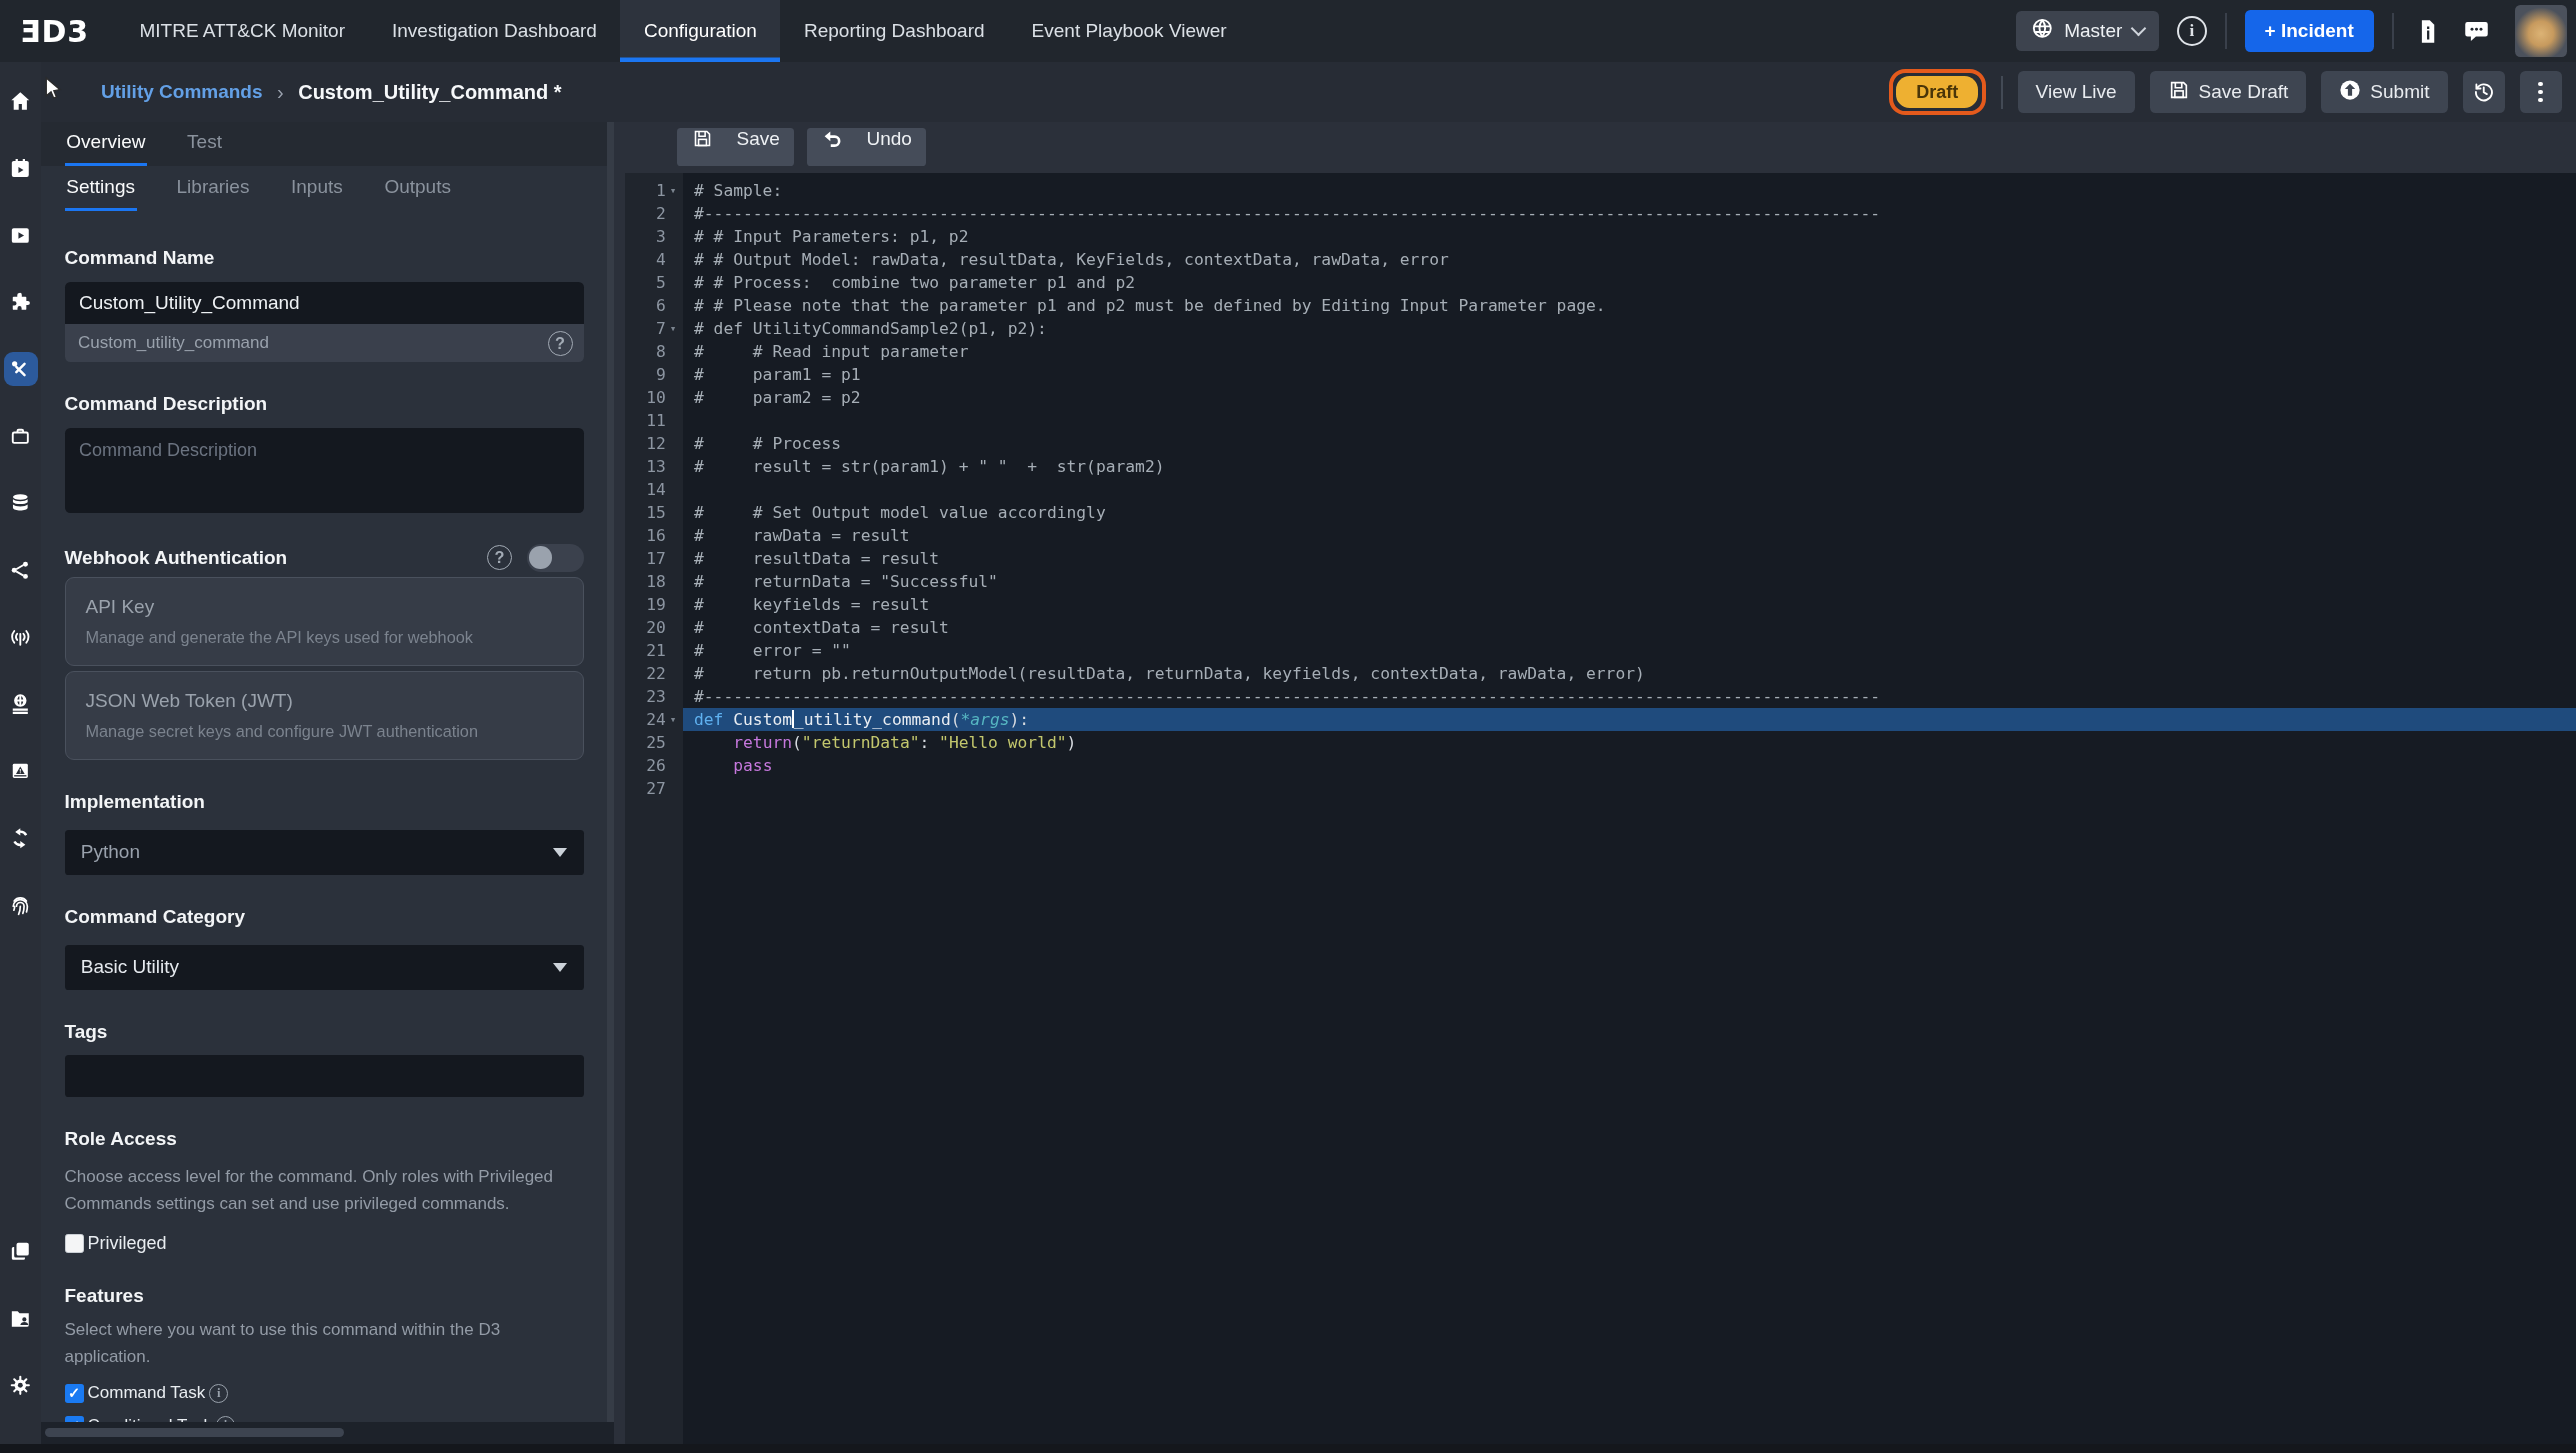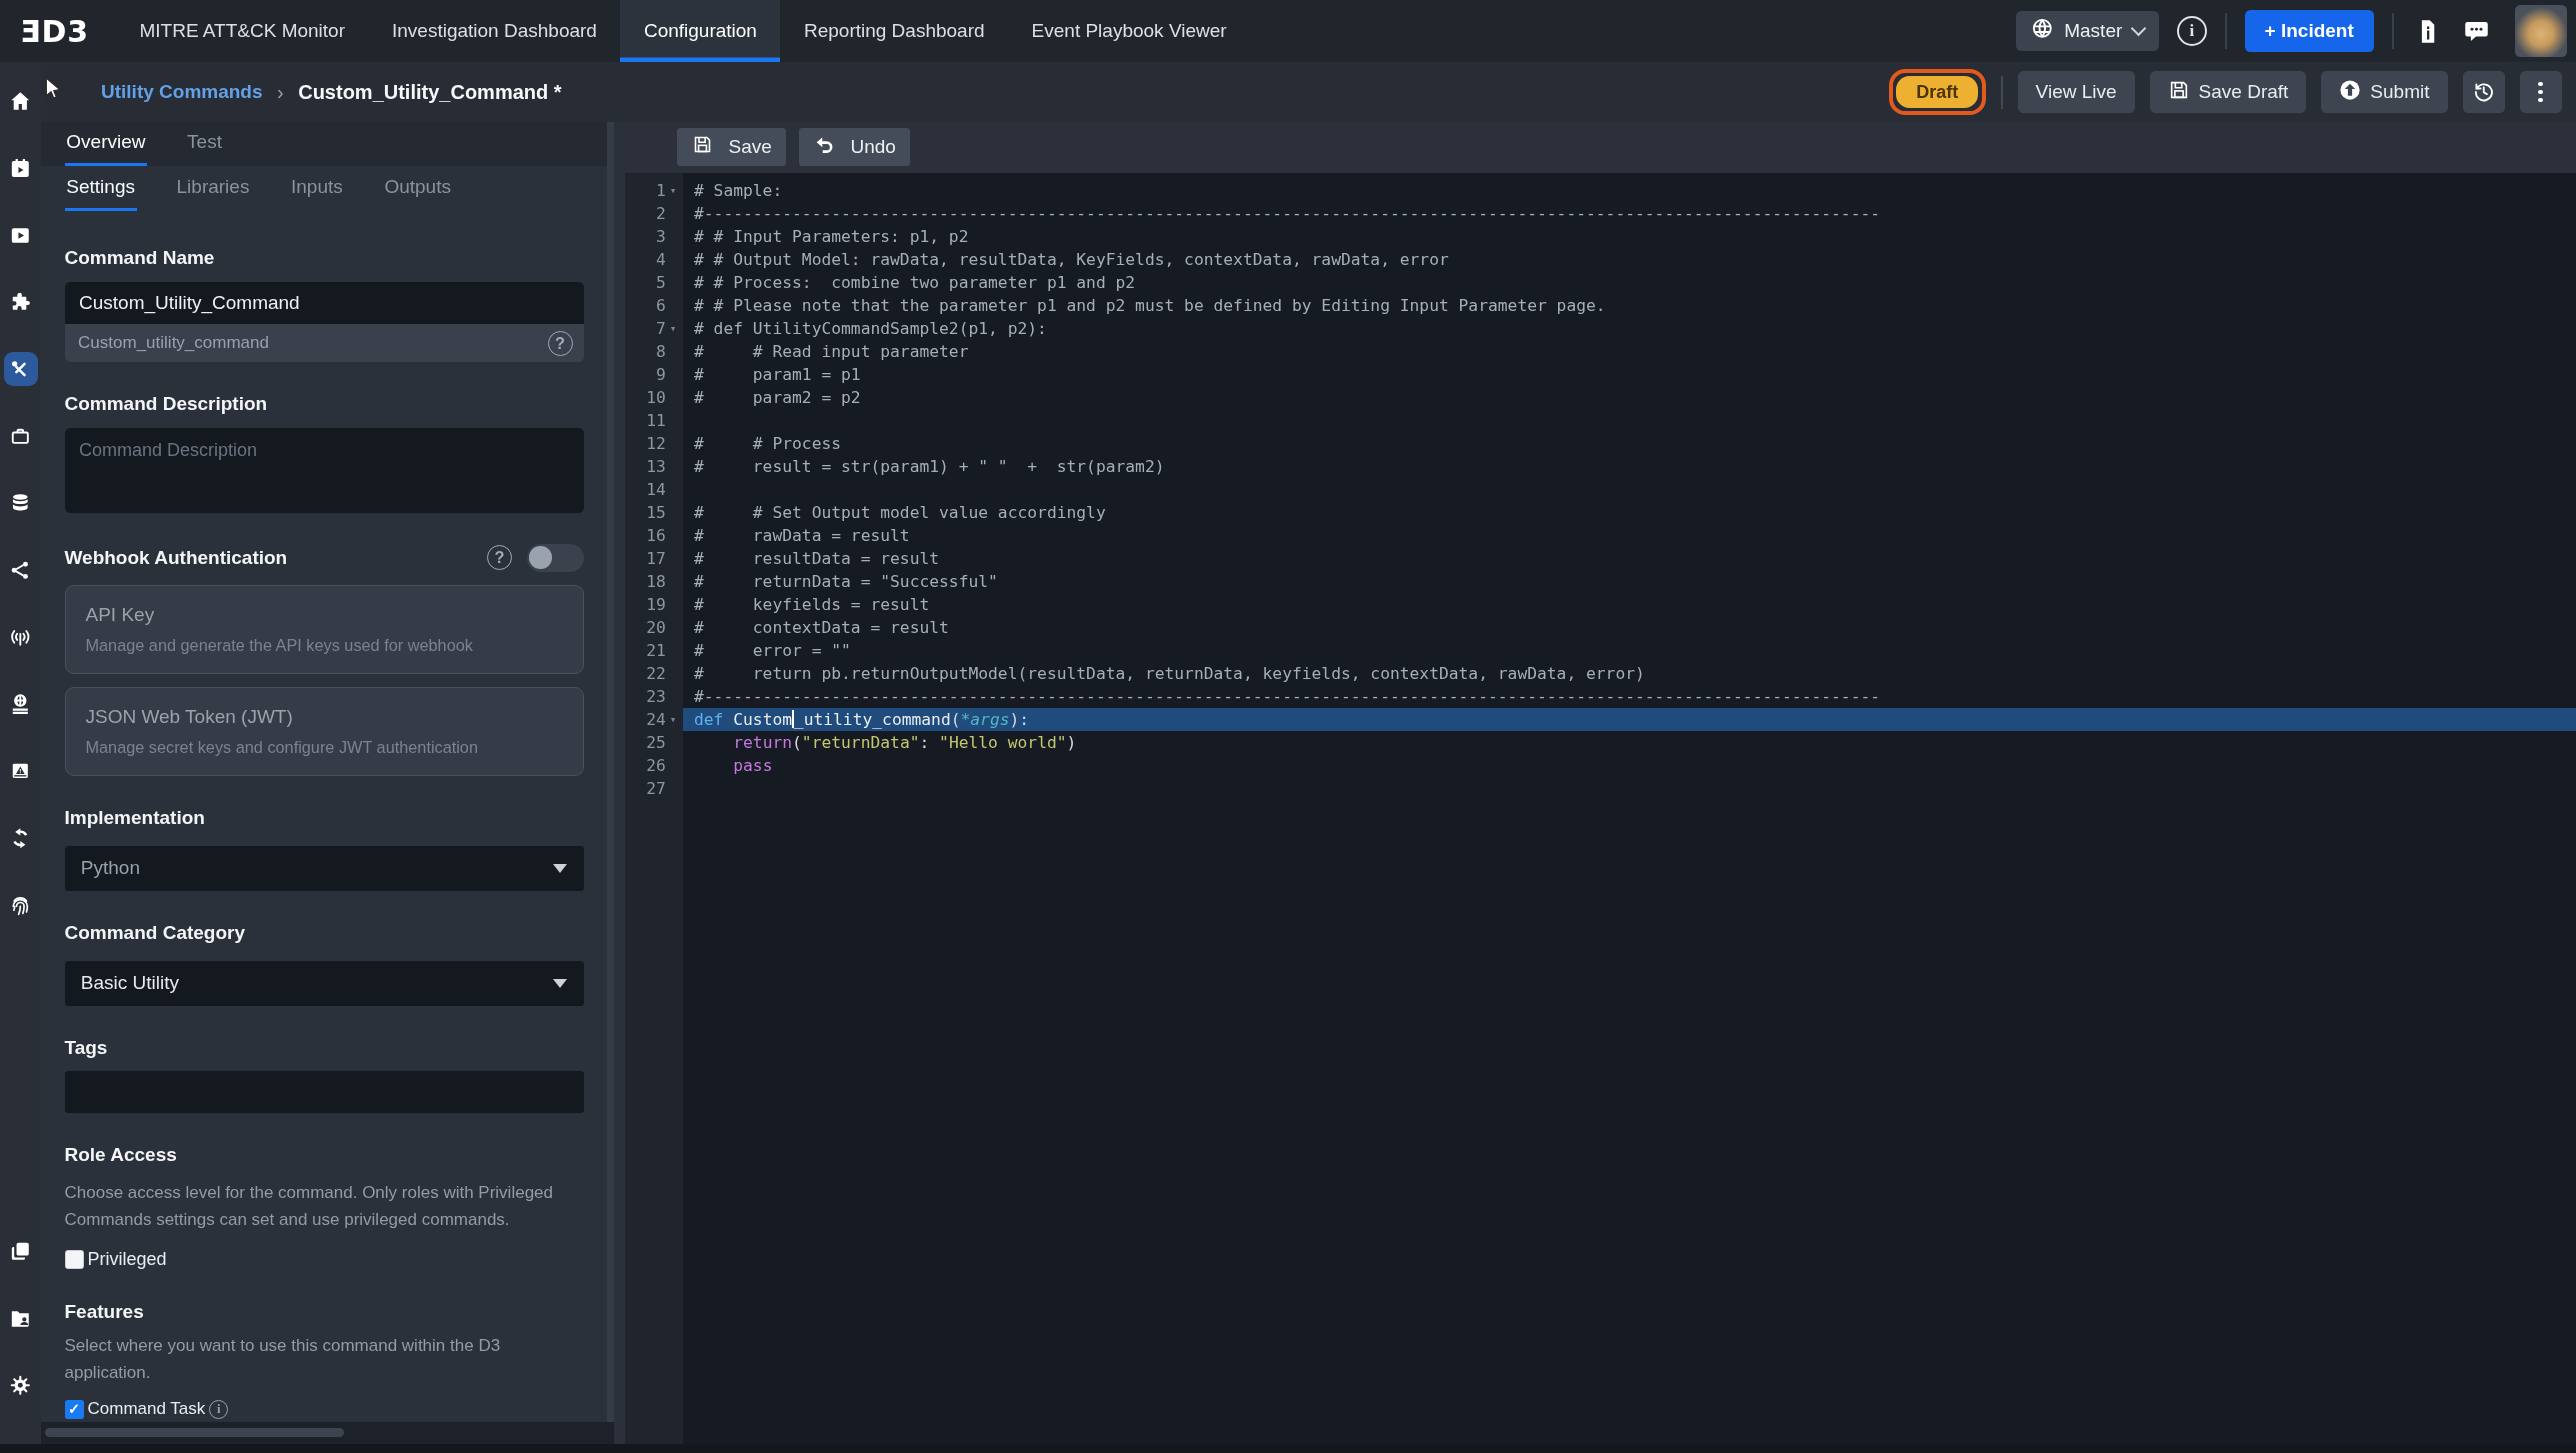--- a/index.html
+++ b/index.html
@@ -57,21 +57,21 @@
 .flabel{font-size:19px;font-weight:bold;color:#f3f5f7}
 .tb{width:100%;height:42px;background:#14181f;border:none;border-radius:5.4px 5.4px 0 0;color:#eef1f4;font-size:19px;padding:0 14.5px;font-family:inherit;margin-top:12.7px;display:block}
 .helper{height:38px;background:#3a404c;border-radius:0 0 5.4px 5.4px;display:flex;align-items:center;justify-content:space-between;padding:0 11px 0 13.6px;color:#99a1ac;font-size:17px}
 .q{width:25px;height:25px;border:1.8px solid #a3abb5;border-radius:50%;color:#a3abb5;font-size:16.3px;font-weight:bold;display:flex;align-items:center;justify-content:center;flex:none}
 textarea.tb2{width:100%;height:85px;background:#14181f;border:none;border-radius:5.4px;color:#eef1f4;font-size:18px;padding:12.7px 14.5px;resize:none;font-family:inherit;margin-top:12.7px;display:block}
 textarea.tb2::placeholder{color:#6b7380}
 .row-between{display:flex;align-items:center;justify-content:space-between}
 .wh-right{display:flex;align-items:center;gap:14.5px}
 .toggle{width:57px;height:28px;background:#3b414d;border-radius:14.5px;position:relative}
 .toggle .knob{position:absolute;left:2.7px;top:2.7px;width:22.6px;height:22.6px;border-radius:50%;background:#9aa2ad}
-.card{background:#363c47;border:0.9px solid #4a515d;border-radius:9px;padding:18px 20px;margin-top:13px}
+.card{background:#363c47;border:0.9px solid #4a515d;border-radius:9px;padding:18px 20px;margin-top:5px}
 .card-title{font-size:19px;color:#9aa2ac}
 .card-desc{font-size:16.3px;color:#7b838e;margin-top:10px}
 .select{height:45px;background:#14181f;border-radius:3.6px;display:flex;align-items:center;justify-content:space-between;padding:0 16.3px;font-size:19px;margin-top:17px}
 .select .val{color:#e6eaef}
 .select.muted .val{color:#99a1ac}
 .caret{width:0;height:0;border-left:7.2px solid transparent;border-right:7.2px solid transparent;border-top:9px solid #ccd2d9}
 .tags-input{width:100%;height:42px;background:#14181f;border:none;border-radius:3.6px;margin-top:12.7px;display:block}
 .help-text{font-size:17px;color:#939ba6;line-height:27px;margin-top:12.7px}
 .check-row{display:flex;align-items:center;gap:4px;margin-top:16.3px}
 .check-row.feat{margin-top:12.7px}
@@ -79,21 +79,21 @@
 .cb.empty{background:#f4f5f6;border:0.9px solid #c9ced4}
 .cb.checked{background:#1a7af2;color:#fff;font-size:14.5px;font-weight:bold;display:flex;align-items:center;justify-content:center}
 .cb-label{font-size:18px;color:#e9edf1}
 .info-i{width:19px;height:19px;border:1.8px solid #99a1ab;border-radius:50%;color:#99a1ab;font-size:12.7px;display:flex;align-items:center;justify-content:center;font-family:"Liberation Serif",serif;font-weight:bold;flex:none}
 .panel-hscroll{position:absolute;left:41px;bottom:0;width:573px;height:22px;background:#1d222a}
 .hthumb{position:absolute;left:3.6px;top:6.3px;width:299px;height:9px;border-radius:4.5px;background:#3d4450}
 
 
 .editorpane{position:absolute;left:614px;top:121px;right:0;bottom:0;background:#2b303a}
 .ed-toolbar{height:52px;display:flex;align-items:center;gap:12.7px;padding-left:63px}
-.tbtn{height:38px;background:#454c59;border:none;border-radius:3.6px;color:#eef1f4;font-size:19px;display:flex;align-items:center;gap:16px;padding:0 14.5px}
+.tbtn{height:38px;background:#454c59;border:none;border-radius:3.6px;color:#eef1f4;font-size:19px;display:flex;gap:24px;padding:0 14.5px}
 .tbtn svg{width:21px;height:21px}
 .ed-body{position:absolute;left:11px;top:52px;right:0;bottom:0;display:flex}
 .gutter{width:58px;background:#20252d;padding-top:6.3px;flex:none}
 .codearea{flex:1;background:#161b23;padding-top:6.3px;overflow:hidden}
 .gut-row{height:23px;display:flex;justify-content:flex-end;align-items:center;font-family:"DejaVu Sans Mono",monospace;font-size:16.3px;color:#8d96a2;padding-right:2.7px}
 .gut-row .fold{width:14.5px;font-size:11px;color:#7a838e;text-align:center}
 .code-row{height:23px;font-family:"DejaVu Sans Mono",monospace;font-size:16.3px;line-height:23px;white-space:pre;padding-left:11px}
 .code-row.sel{background:#1f4b7d}
 .tk-c{color:#a6aeb6}.tk-k{color:#5fb1f0}.tk-f{color:#e9edf2}
 .tk-a{color:#56b6c2;font-style:italic}.tk-r{color:#c678dd}.tk-s{color:#c3c76d}.tk-p{color:#d7dbe0}

